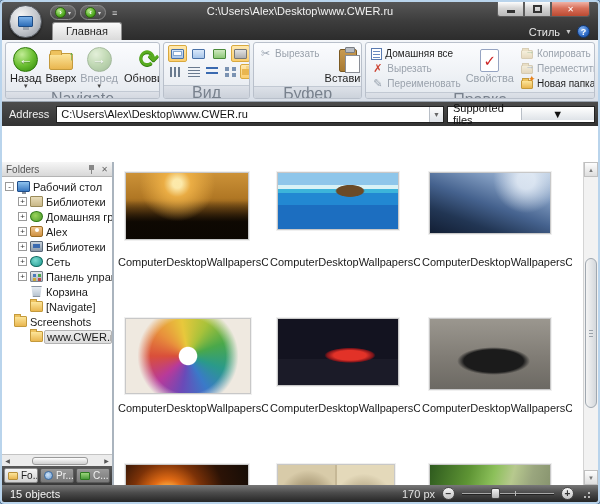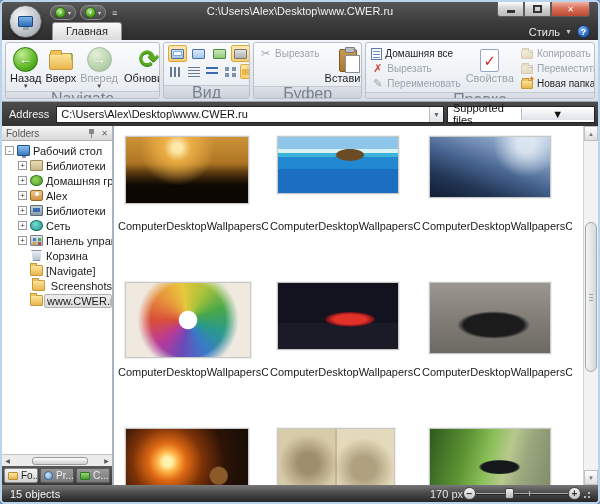--- a/index.html
+++ b/index.html
@@ -111,21 +111,21 @@
   .addressbar{ height:21px; flex:0 0 auto; background:linear-gradient(#4c4c4c,#333); display:flex; align-items:center; padding:12px 3px; gap:3px; }
   .addr-label{ color:#f0f0f0; font-size:11px; padding:0 4px; }
   .addr-input-wrap{ flex:1; display:flex; height:17px; background:#fff; border:1px solid #222; }
   .addr-input{ flex:1; border:none; outline:none; font-size:11px; font-family:inherit; padding:0 4px; color:#111; }
   .combo-arrow{ width:14px; display:flex; align-items:center; justify-content:center; font-size:7px; color:#666;
     background:linear-gradient(#fdfdfd,#dfe3e8); border-left:1px solid #b8bec6; }
   .filter-combo{ width:148px; height:17px; background:#fff; border:1px solid #222; display:flex; align-items:center; }
   .filter-combo span{ flex:1; font-size:11px; padding:0 5px; color:#111; }
 
   
-  .main{ flex:1; display:flex; overflow:hidden; background:#fff; }
+  .main{ flex:1; display:flex; overflow:hidden; background:#fff;margin-top:36px; }
   .sidepanel{ width:112px; flex:0 0 auto; border-right:2px solid #aab4be; display:flex; flex-direction:column; background:#fff; }
   .panel-header{ height:15px; flex:0 0 auto; background:linear-gradient(#f6f6f6,#d8d8d8); border-bottom:1px solid #b4b4b4;
     display:flex; align-items:center; font-size:10px; color:#555; padding:0 4px; }
   .panel-header .ph-title{ flex:1; }
   .pin-icon{ width:8px; height:9px; position:relative; margin-right:5px; }
   .pin-icon::before{ content:""; position:absolute; left:1px; top:0; width:5px; height:5px; background:#888; }
   .pin-icon::after{ content:""; position:absolute; left:3px; top:5px; width:1px; height:4px; background:#888; }
   .x-icon{ font-size:8px; color:#666; font-weight:bold; }
 
   .tree{ flex:1; overflow:hidden; padding-top:2px; }
@@ -206,21 +206,21 @@
   .vs-arrow{ height:15px; display:flex; align-items:center; justify-content:center; font-size:6px; color:#777;
     background:linear-gradient(#fdfdfd,#dedede); border:1px solid #c0c0c0; }
   .vs-arrow.bottom{ position:absolute; bottom:0; left:0; right:0; }
   .vs-thumb{ position:absolute; left:1px; right:1px; top:96px; height:150px; border:1px solid #a0a8b0;
     background:linear-gradient(90deg,#f4f4f4,#d4d8dc); border-radius:6px; }
   .vs-thumb::after{ content:""; position:absolute; left:3px; right:3px; top:50%; height:1px; background:#9aa2aa; box-shadow:0 -3px 0 #9aa2aa, 0 3px 0 #9aa2aa; }
 
   
   .statusbar{ height:17px; flex:0 0 auto; background:linear-gradient(#787878 0%,#4c4c4c 45%,#262626 100%);
     display:flex; align-items:center; color:#f4f4f4; font-size:11px; padding:0 8px; gap:6px; }
-  .sb-right{ margin-left:auto; display:flex; align-items:center; }
+  .sb-right{ margin-left:auto; display:flex; align-items:center; gap:7px; }
   .zoom-label{ color:#e0e0e0; }
   .zbtn{ width:13px; height:13px; border-radius:50%; background:linear-gradient(#f6f6f6,#c2c2c2); border:1px solid #4a4a4a;
     color:#333; font-size:10px; line-height:11px; text-align:center; font-weight:bold; }
   .zslider{ width:92px; height:13px; position:relative; }
   .ztrack{ position:absolute; left:0; right:0; top:6px; height:1px; background:#a8a8a8; box-shadow:0 1px 0 rgba(0,0,0,.5); }
   .ztick{ position:absolute; left:58%; top:4px; width:1px; height:5px; background:#b8b8b8; }
   .zthumb{ position:absolute; left:32%; top:1px; width:9px; height:11px; background:linear-gradient(#f2f2f2,#b8b8b8); border:1px solid #444; border-radius:2px; }
   .grip{ width:9px; height:9px; position:relative; }
   .grip::before{ content:""; position:absolute; right:0; bottom:0; width:2px; height:2px; background:#b8b8b8;
     box-shadow:-4px 0 0 #b8b8b8, 0 -4px 0 #b8b8b8; }
@@ -465,21 +465,21 @@
           <div class="tree-item" style="padding-left: 16px;">
             <span class="expander hidden"></span>
             <span class="ticon ticon-recycle"></span>
             <span class="tlabel">Корзина</span>
           </div>
           <div class="tree-item" style="padding-left: 16px;">
             <span class="expander hidden"></span>
             <span class="ticon ticon-folder"></span>
             <span class="tlabel">[Navigate]</span>
           </div>
-          <div class="tree-item" style="padding-left: 16px; justify-content: space-between;">
+          <div class="tree-item" style="">
             <span class="expander hidden"></span>
             <span class="ticon ticon-folder"></span>
             <span class="tlabel">Screenshots</span>
           </div>
           <div class="tree-item selected" style="padding-left: 16px;">
             <span class="expander hidden"></span>
             <span class="ticon ticon-folder"></span>
             <span class="tlabel">www.CWER.ru</span>
           </div>
         </div>

